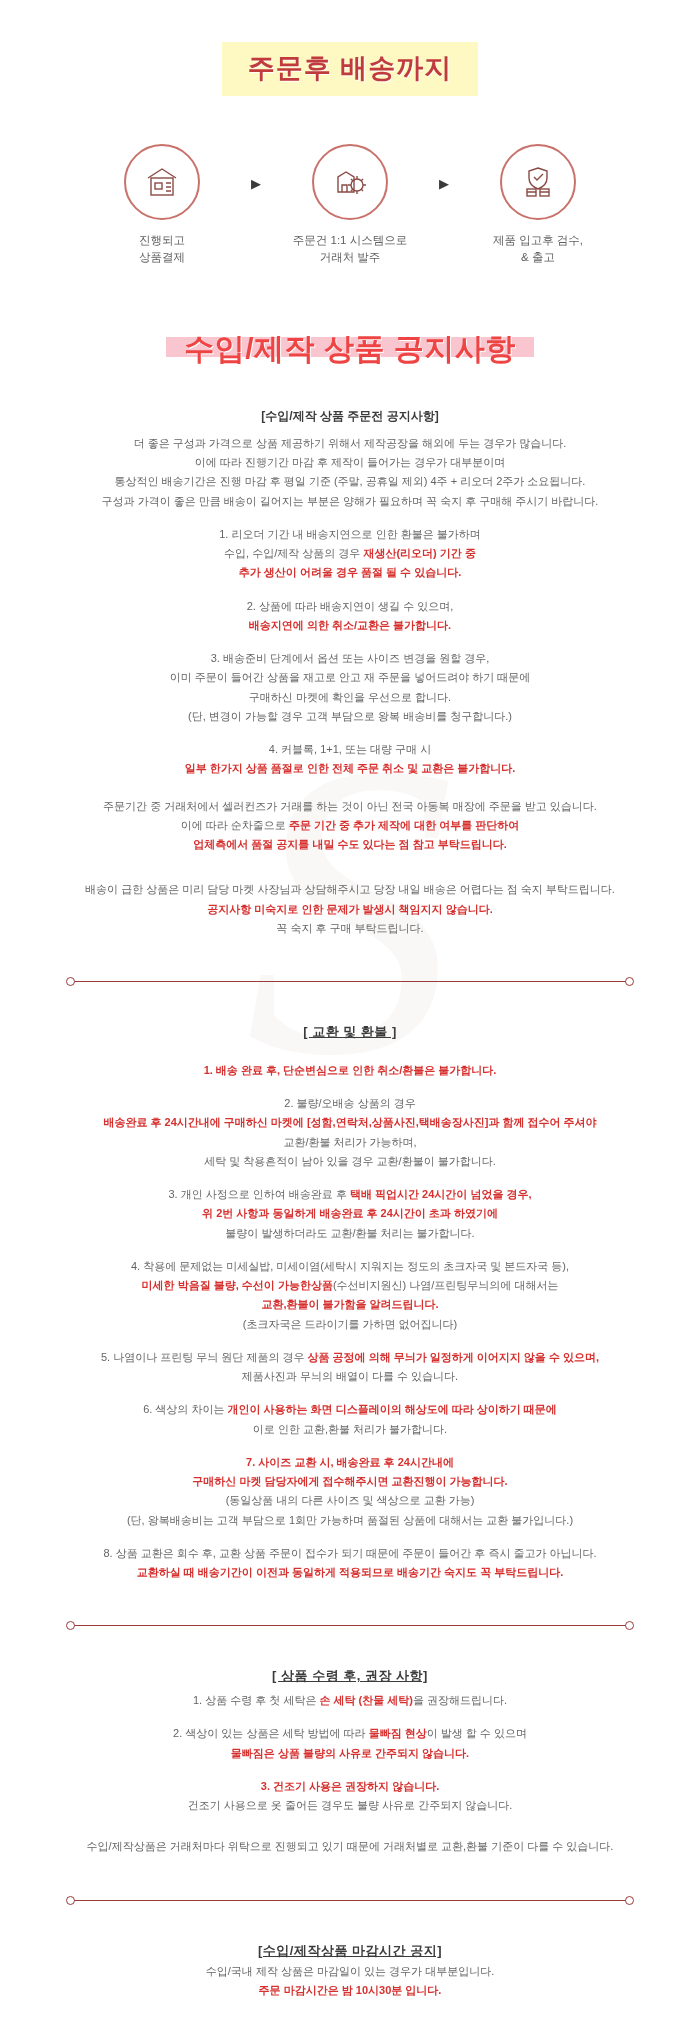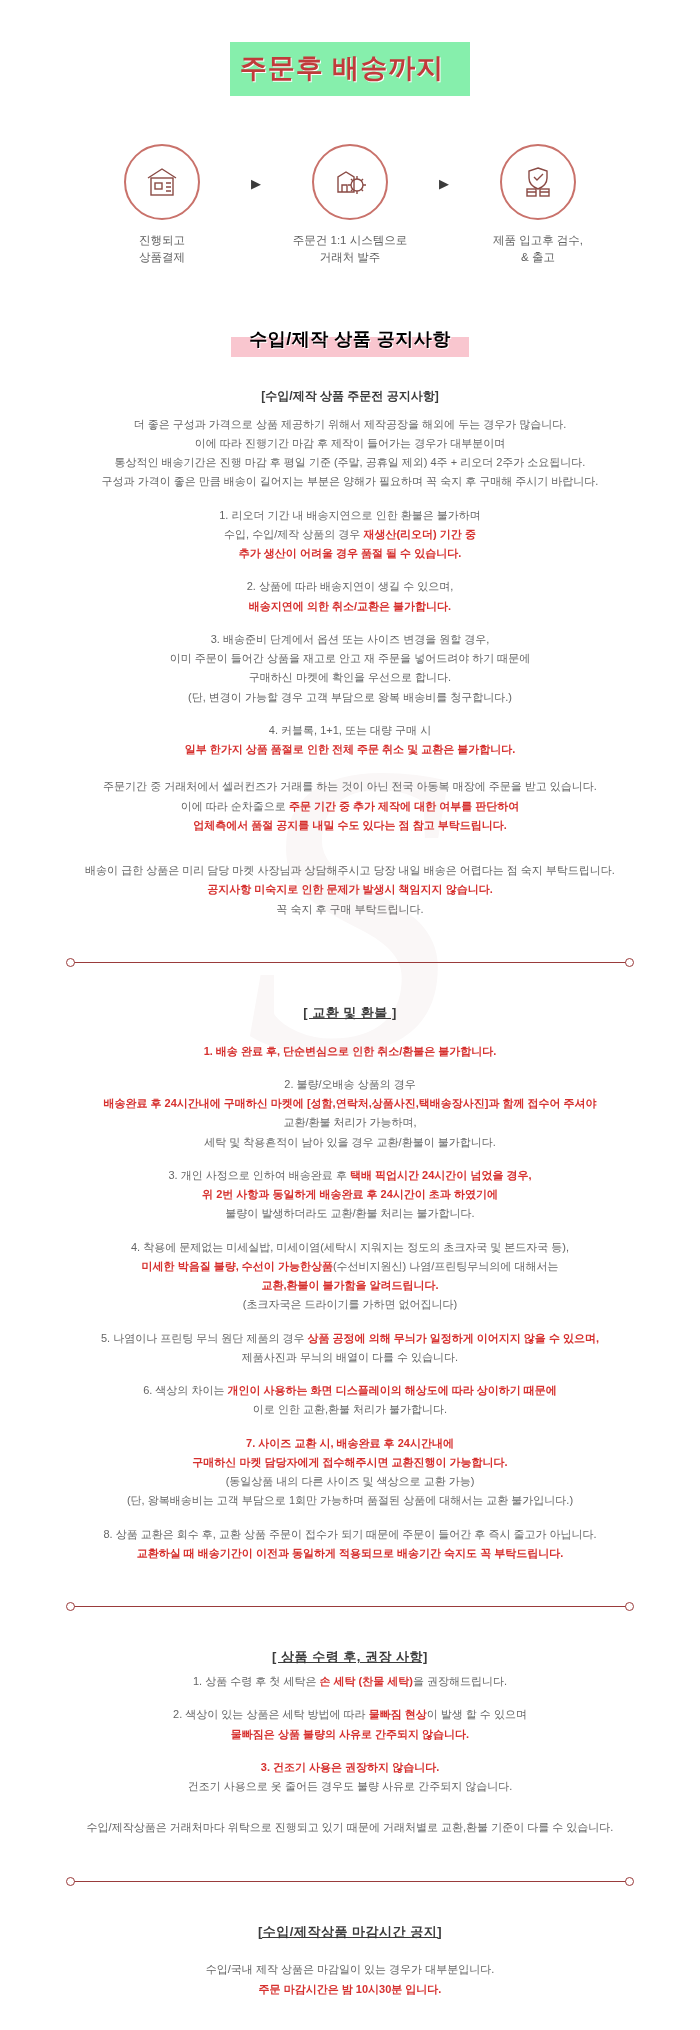--- a/index.html
+++ b/index.html
@@ -36,22 +36,22 @@
   }
   .content { position: relative; z-index: 1; }
 
   
   .banner-wrap {
     text-align: center;
     padding-top: 42px;
   }
   .banner {
     display: inline-block;
-    background: #86efac;
-    padding: 5px 26px 6px 10px;
+    background: #fef9c3;
+    padding: 5px 26px 6px 26px;
     position: relative;
   }
   .banner-text {
     font-size: 27px;
     font-weight: bold;
     color: #c03b3b;
     letter-spacing: 1px;
     font-family: "Liberation Sans", sans-serif;
     text-shadow: 1px 1px 0 #ffffff;
   }
@@ -110,23 +110,23 @@
     position: absolute;
     left: 0; right: 0;
     top: 12px;
     height: 20px;
     background: #f9c6cf;
     z-index: 0;
   }
   .title-text {
     position: relative;
     z-index: 1;
-    font-size: 18px;
+    font-size: 30px;
     font-weight: bold;
-    color: #000000;
+    color: #ef4444;
     letter-spacing: 0.5px;
     text-shadow: 1px 1px 0 #ffffff;
   }
 
   
   .block { text-align: center; margin-top: 34px; }
   .sec-title {
     font-weight: bold;
     color: #3b3b3b;
     font-size: 12px;
@@ -292,19 +292,19 @@
       <p class="para item"><span class="red">3. 건조기 사용은 권장하지 않습니다.</span><br>건조기 사용으로 옷 줄어든 경우도 불량 사유로 간주되지 않습니다.</p>
       <p class="para" style="margin-top:22px">수입/제작상품은 거래처마다 위탁으로 진행되고 있기 때문에 거래처별로 교환,환불 기준이 다를 수 있습니다.</p>
     </div>
 
     <div class="divider">
       <span class="dot left"></span>
       <span class="dot right"></span>
     </div>
 
     <div class="block" style="margin-top:10px">
-      <div class="sec-title-lg" style="margin-bottom:18px">[수입/제작상품 마감시간 공지]</div>
+      <div class="sec-title-lg" style="">[수입/제작상품 마감시간 공지]</div>
       <p class="para">수입/국내 제작 상품은 마감일이 있는 경우가 대부분입니다.<br><span class="red">주문 마감시간은 밤 10시30분 입니다.</span></p>
 
     </div>
 
   </div>
 </div>
 
 </body></html>

